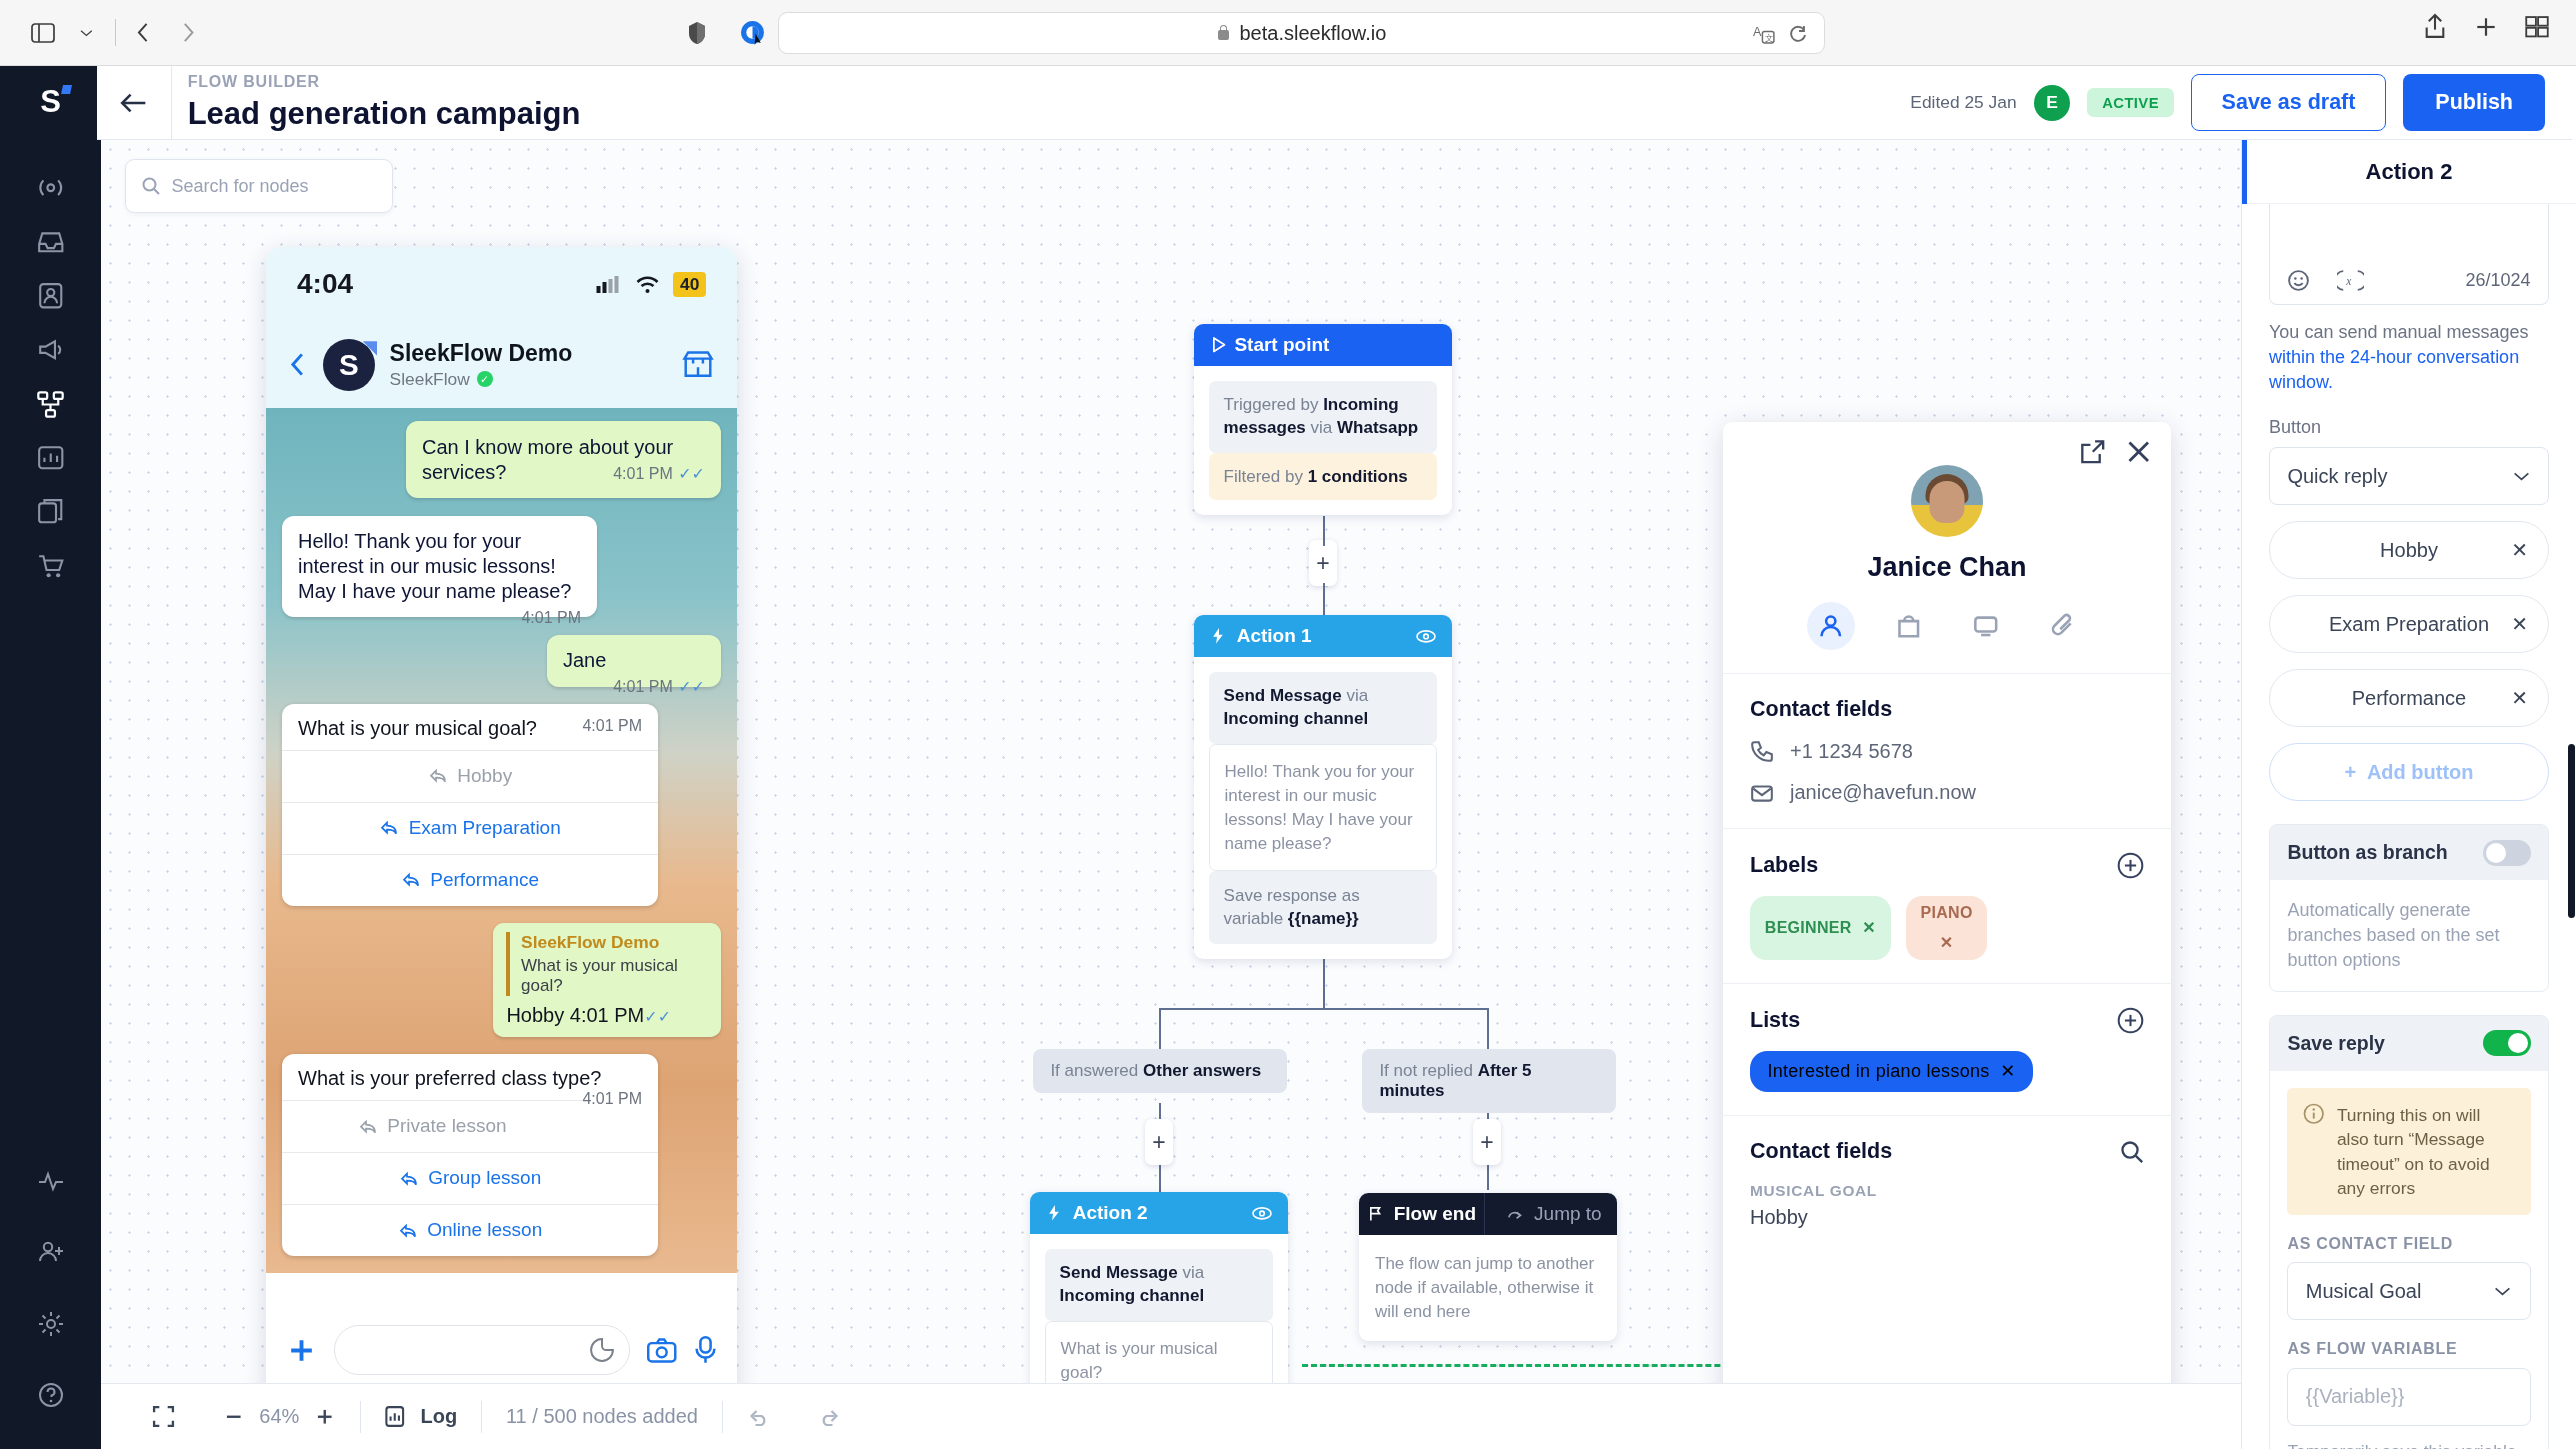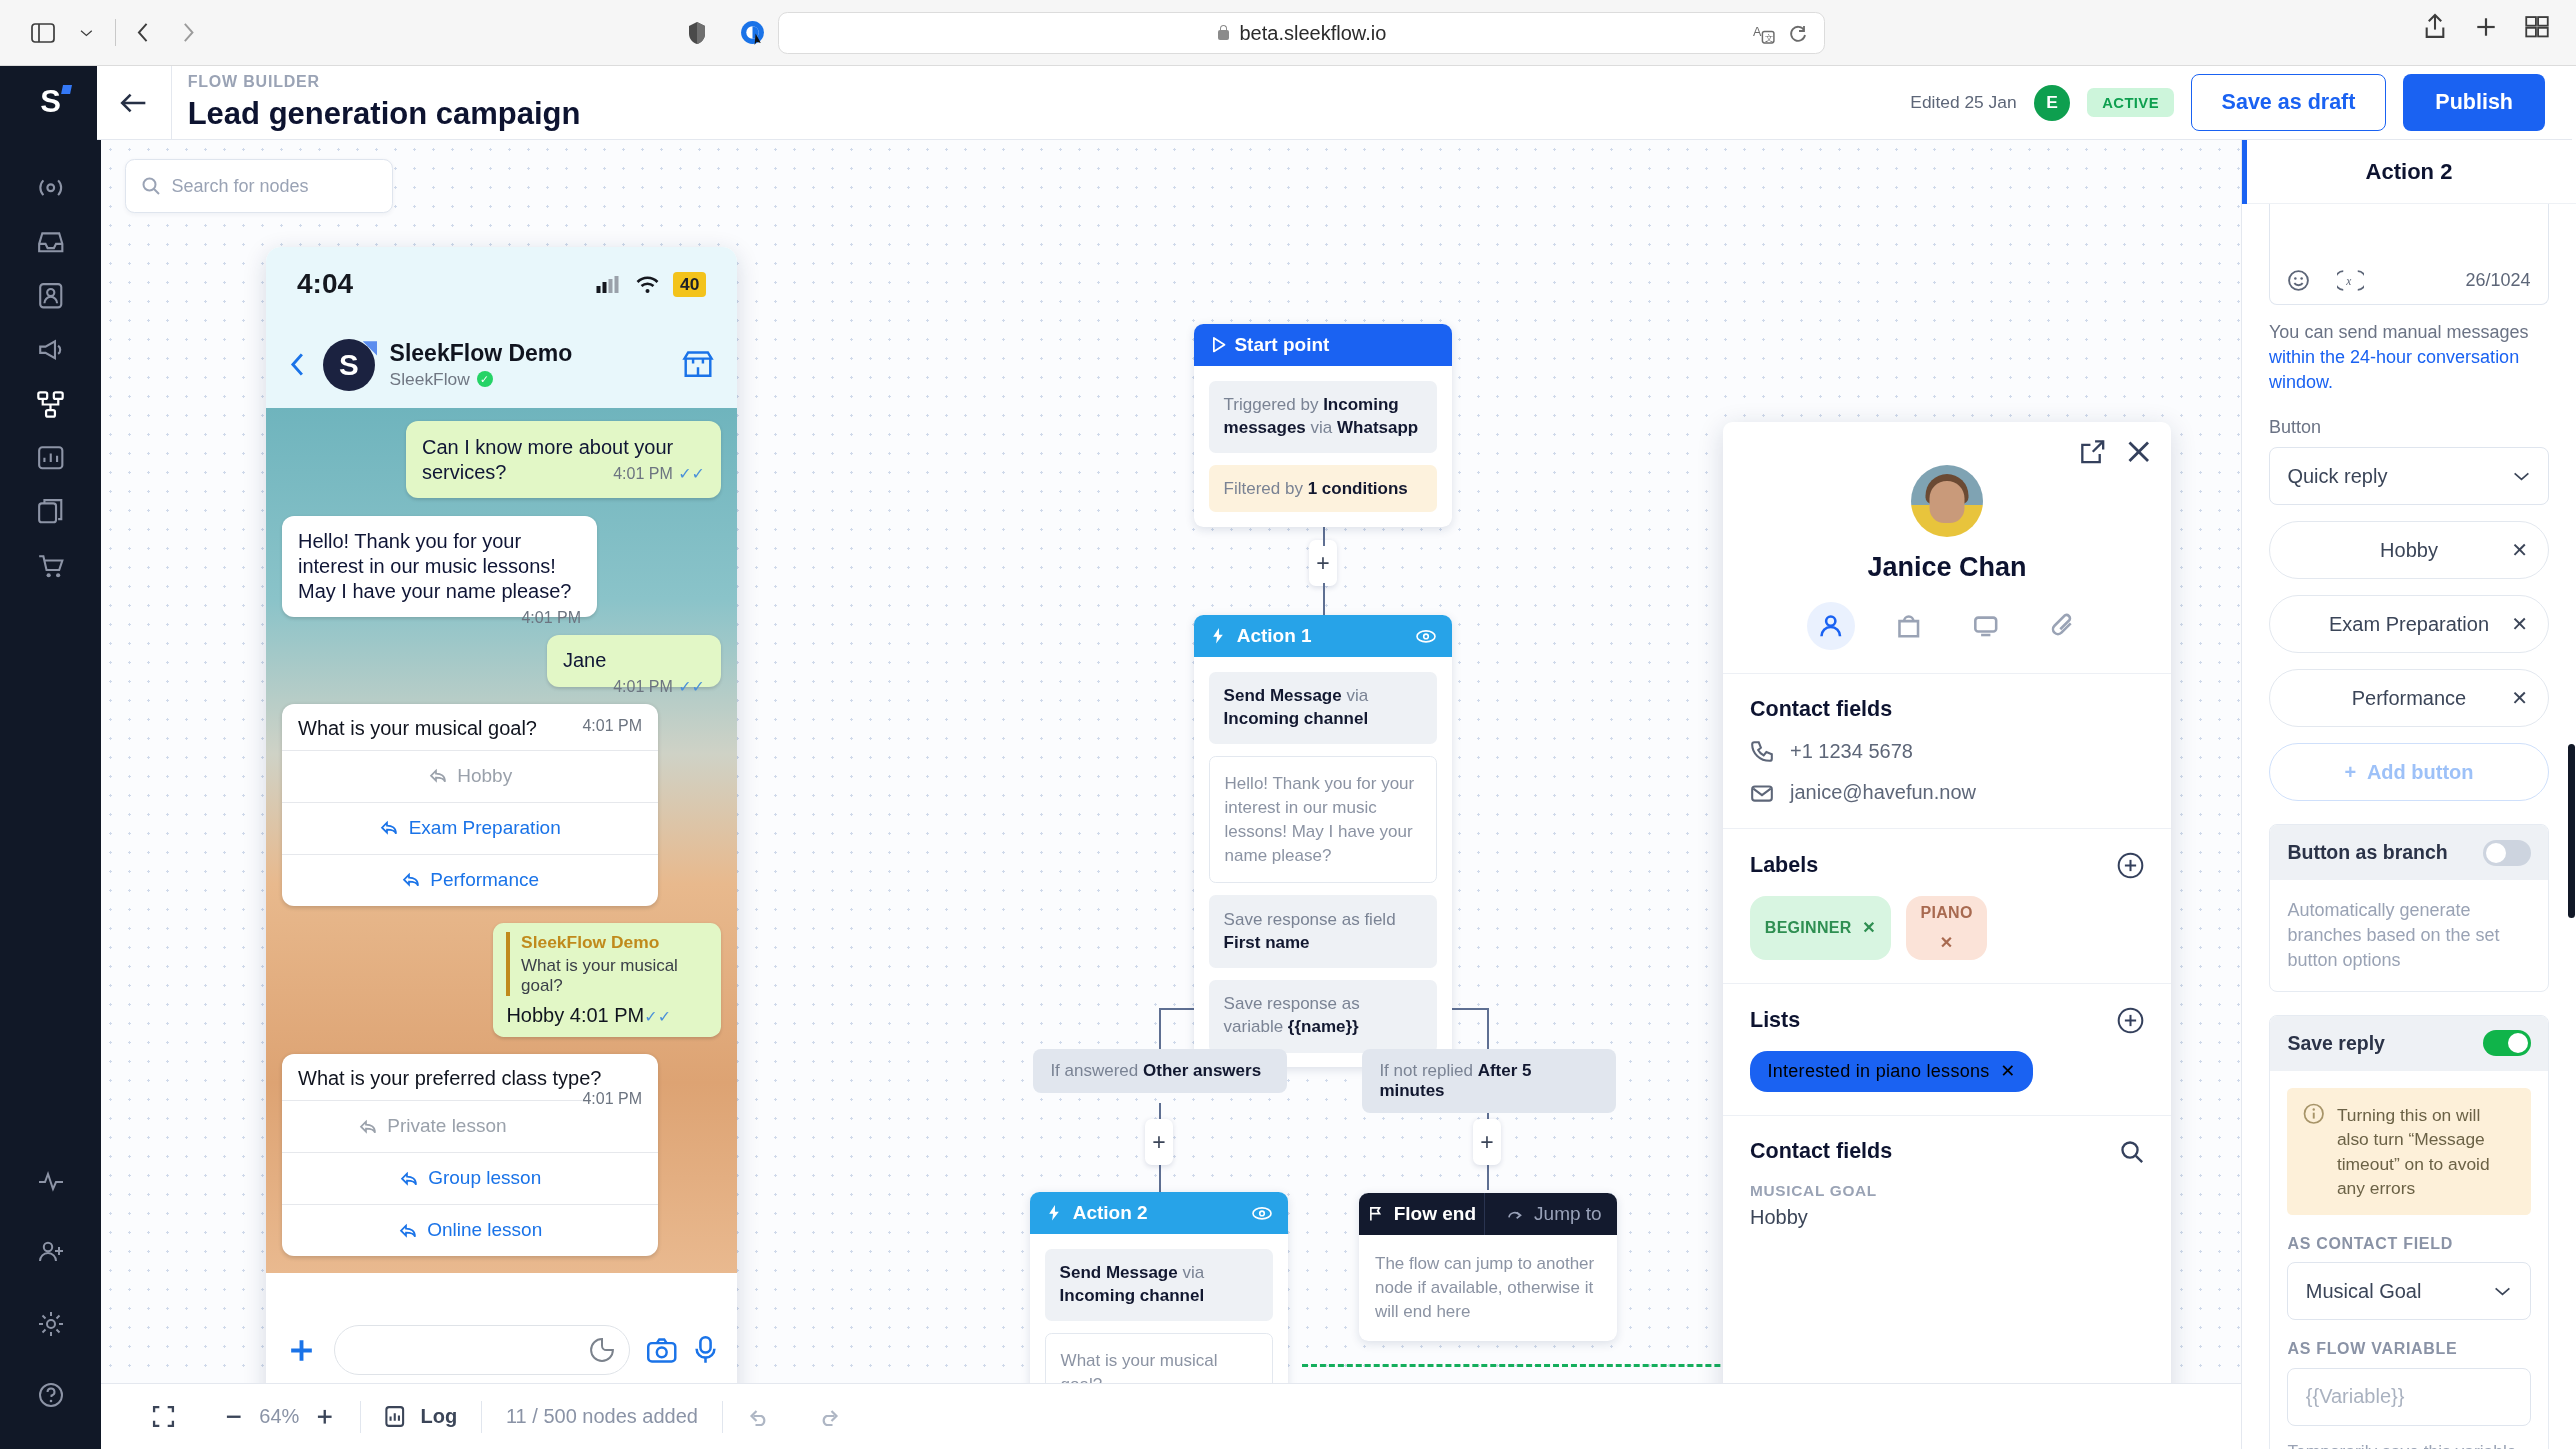--- a/index.html
+++ b/index.html
@@ -115,21 +115,21 @@
     background:#111; border-radius:5.4px;}
 
   
   .node { position:absolute; background:#fff; border-radius:9.4px; box-shadow:0 2.7px 9.4px rgba(25,45,90,.13);
     overflow:hidden; }
   .node-head { height:42px; display:flex; align-items:center; gap:7px; padding:0 16px; color:#fff;
     font-size:19px; font-weight:bold;}
   .node-head.start { background:#1a62f2; }
   .node-head.action { background:#27a3e8; justify-content:space-between;}
   .node-head.dark { background:#131a2e; padding:0; }
-  .node-body { padding:14.8px; display:flex; flex-direction:column; gap:12px;}
+  .node-body { padding:14.8px; display:flex; flex-direction:column; }
   .chip-gray { background:#eef1f5; border-radius:6.7px; padding:13.4px 14.8px; font-size:17px; color:#7a8394; line-height:1.35;}
   .chip-gray b { color:#121830; }
   .chip-amber { background:#fdf2dd; border-radius:6.7px; padding:13.4px 14.8px; font-size:17px; color:#7a8394;}
   .chip-amber b { color:#121830; }
   .chip-outline { border:0.7px solid #e3e8ef; border-radius:6.7px; padding:14.8px; font-size:17px; color:#8b93a3; line-height:1.4;}
   .opt-row { font-size:17px; color:#8b93a3; padding:12px 2.7px; border-bottom:0.7px solid #eef1f5;}
   .branch-label { position:absolute; background:#e1e6ee; border-radius:8px; padding:12px 17.4px;
     font-size:17px; color:#7a8394;}
   .branch-label b { color:#121830;margin-top:15px; }
   .plus-box { position:absolute; width:28px; height:46px; background:#fff; border-radius:6.7px;
@@ -473,23 +473,20 @@
               <circle cx="10" cy="7" r="2.3" fill="none" stroke="#fff" stroke-width="1.6"></circle>
             </svg>
         </span>
       </div>
       <div class="node-body">
         <div class="chip-gray">
           <b>Send Message</b><span> via </span><b>Incoming channel</b>
         </div>
         <div class="chip-outline">Hello! Thank you for your interest in our music lessons! May I have your name please?</div>
         <div class="chip-gray">
-          <span>Save response as field </span><b>First name</b>
-        </div>
-        <div class="chip-gray">
           <span>Save response as variable </span><b>{{name}}</b>
         </div>
       </div>
     </div>
 
     <div class="branch-label" style="left:932px;top:909px;width:254px;">
       <span>If answered </span><b>Other answers</b>
     </div>
     <div class="branch-label" style="left:1261px;top:909px;width:254px;">
       <span>If not replied </span><b>After 5 minutes</b>

